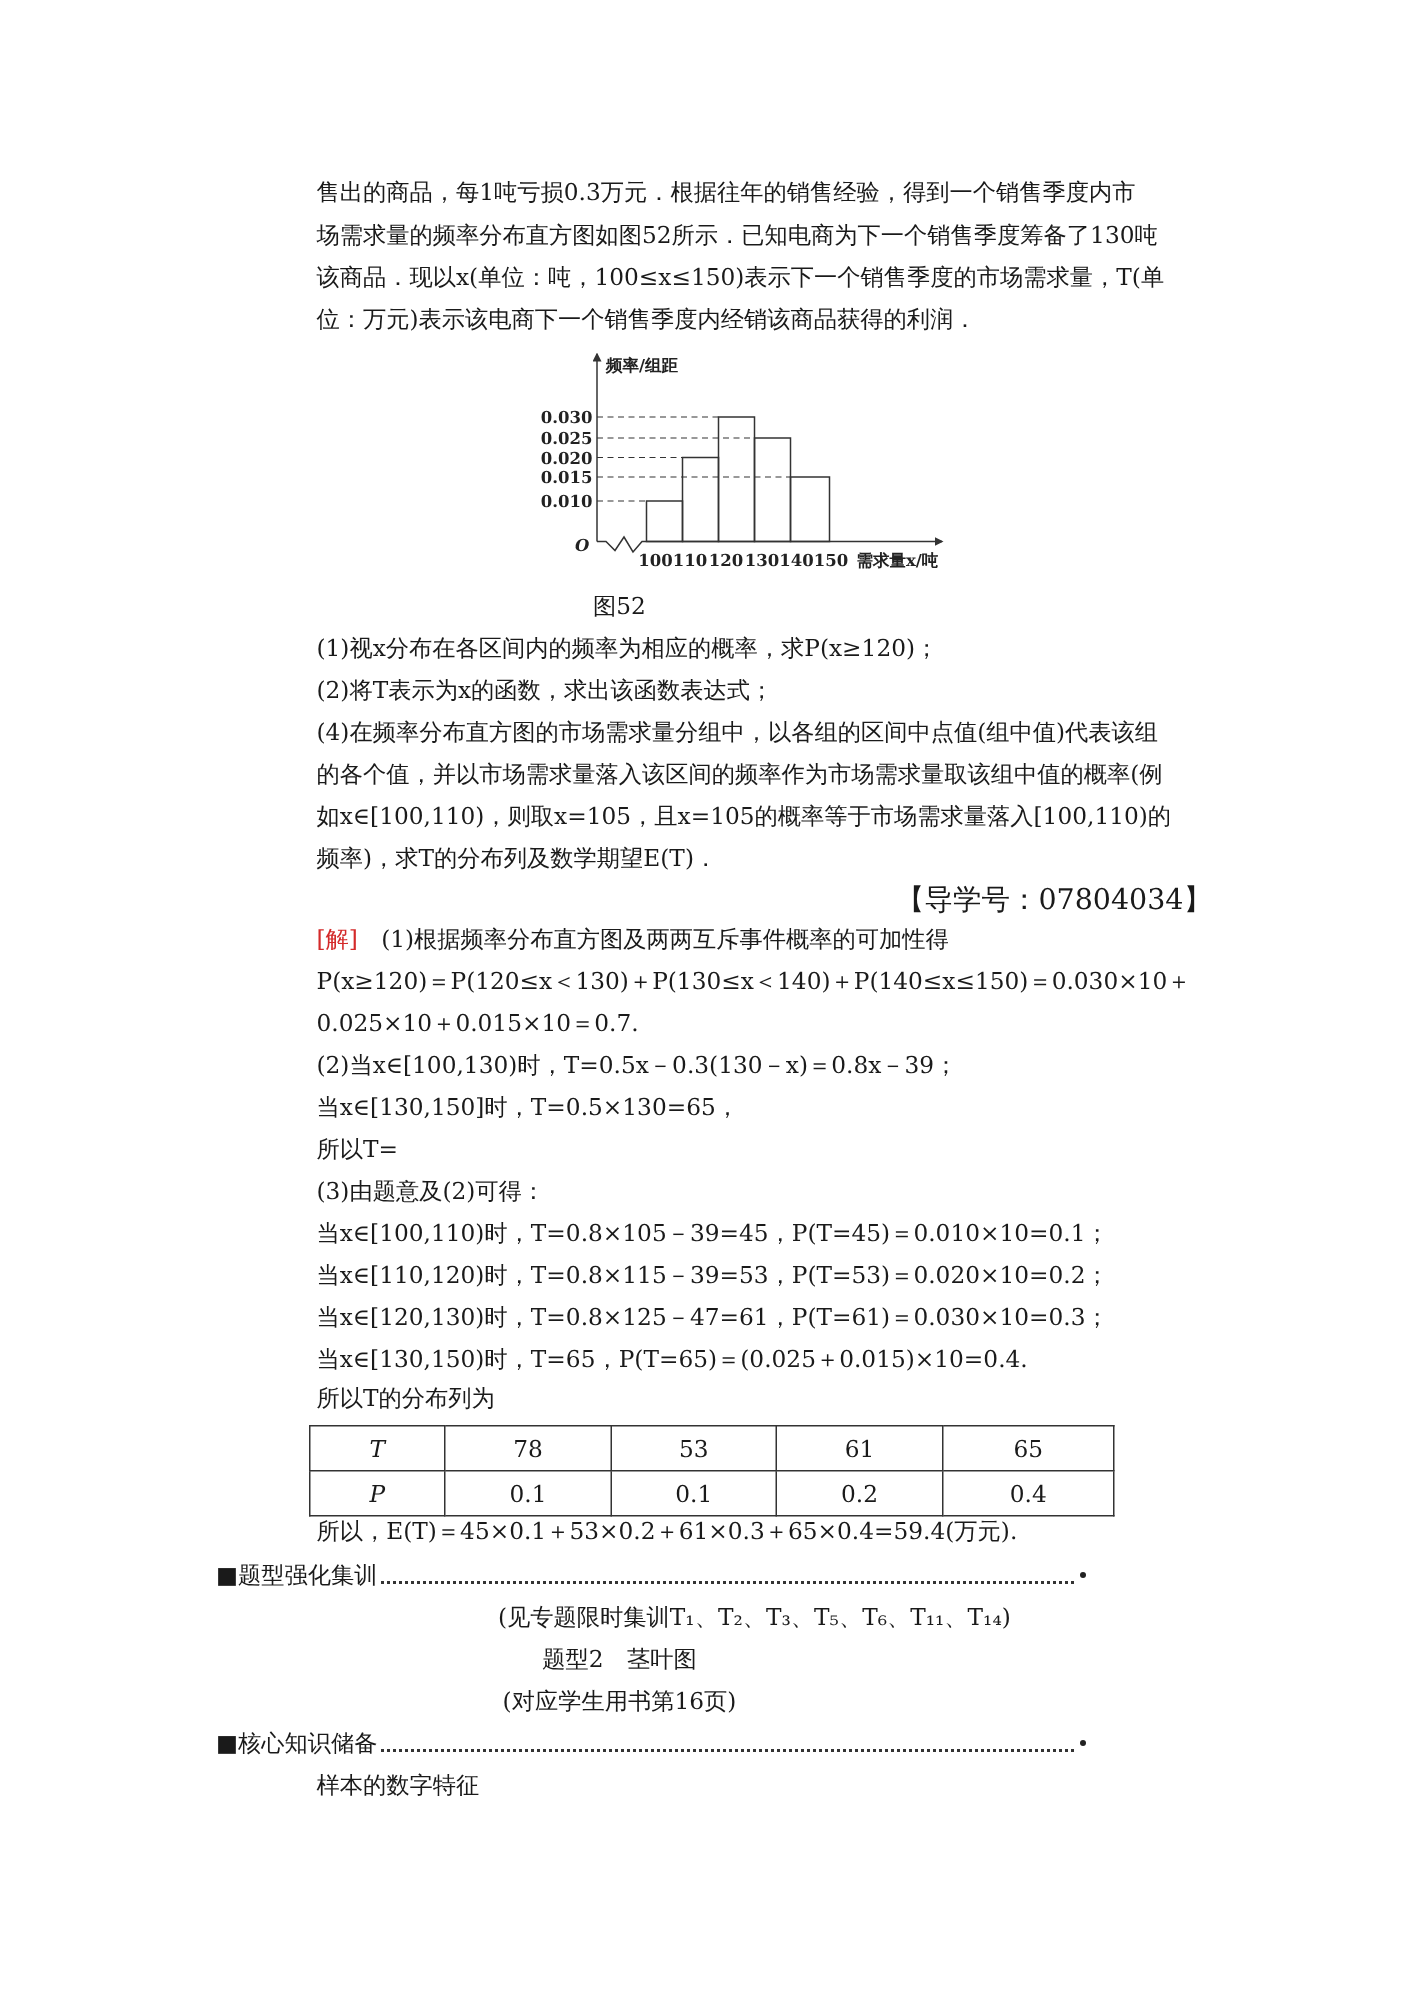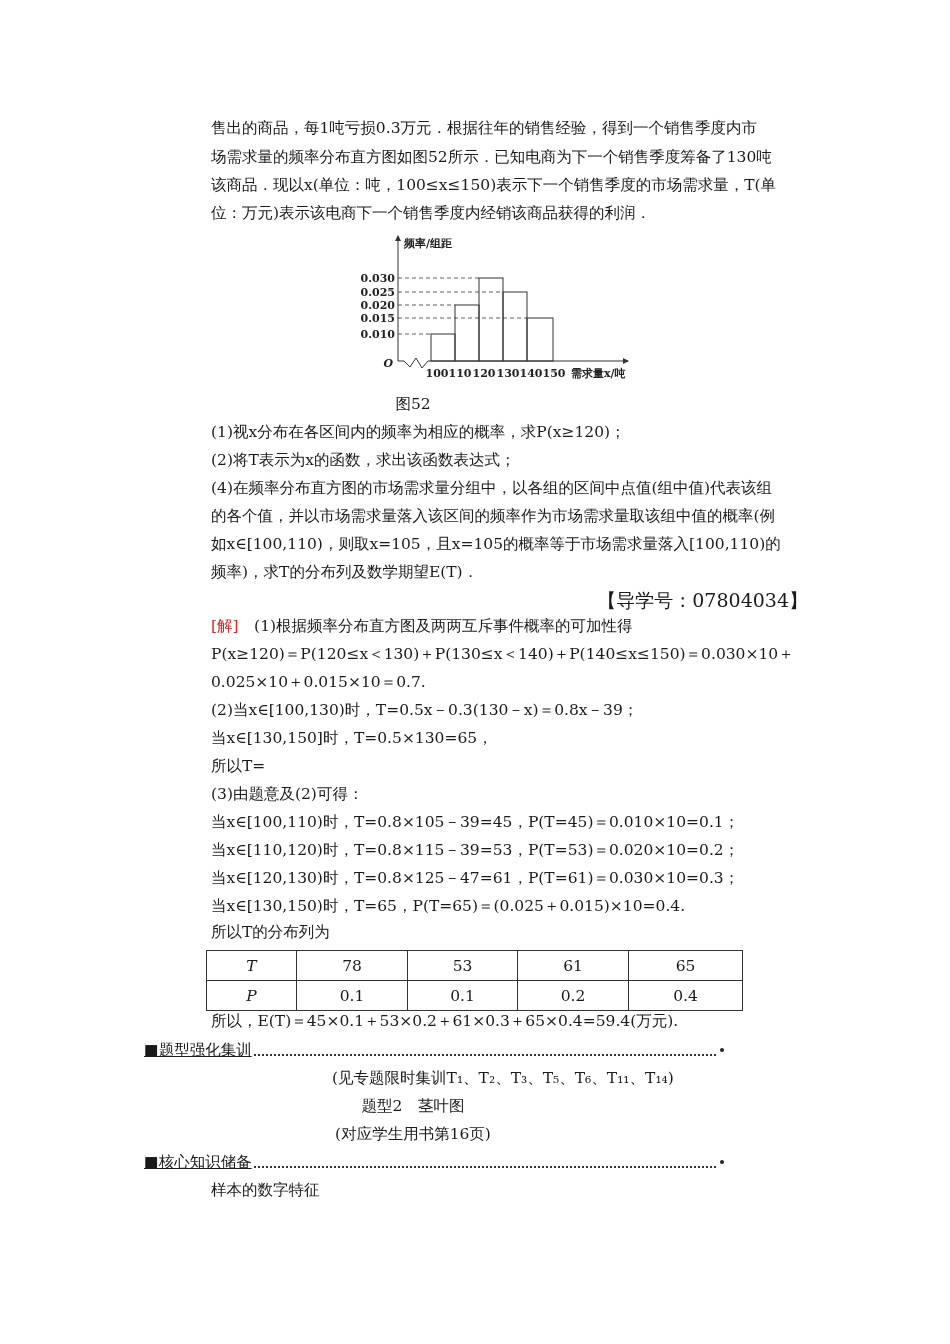--- a/index.html
+++ b/index.html
@@ -2,21 +2,21 @@
 <html><head>
 <meta charset="utf-8">
 <style>
   html, body { margin: 0; padding: 0; background: #ffffff; }
   body { width: 950px; height: 1344px; position: relative; overflow: hidden;
          font-family: "DejaVu Serif", "Liberation Serif", serif; color: #1a1a1a; }
   .line { position: absolute; left: 211px; font-size: 15.5px; line-height: 20px; white-space: nowrap; }
   .center { position: absolute; left: 0; width: 826px; text-align: center; font-size: 15.5px; line-height: 20px; white-space: nowrap; }
   .right { position: absolute; right: 142px; font-size: 19px; line-height: 20px; white-space: nowrap; }
   .red { color: #d42a2a; }
-  .section { position: absolute; left: 144px; width: 580px; font-size: 15.5px; line-height: 20px; white-space: nowrap; display: flex; align-items: center; text-decoration: underline; }
+  .section { position: absolute; left: 144px; width: 580px; font-size: 15.5px; line-height: 20px; white-space: nowrap; display: flex; align-items: center; }
   .section .dots { flex: 1; border-bottom: 2px dotted #333; margin: 0 4px 0 2px; height: 10px; }
   .section .enddot { width: 4px; height: 4px; background: #222; border-radius: 50%; }
   #chart { position: absolute; left: 355px; top: 230px; width: 290px; height: 160px; }
   table.dist { position: absolute; left: 206px; top: 950px; width: 537px; border-collapse: collapse; font-size: 15.5px; }
   table.dist td { border: 1px solid #333; height: 29px; text-align: center; padding: 0; }
   .ital { font-style: italic; }
 </style>
 </head>
 <body>
 

